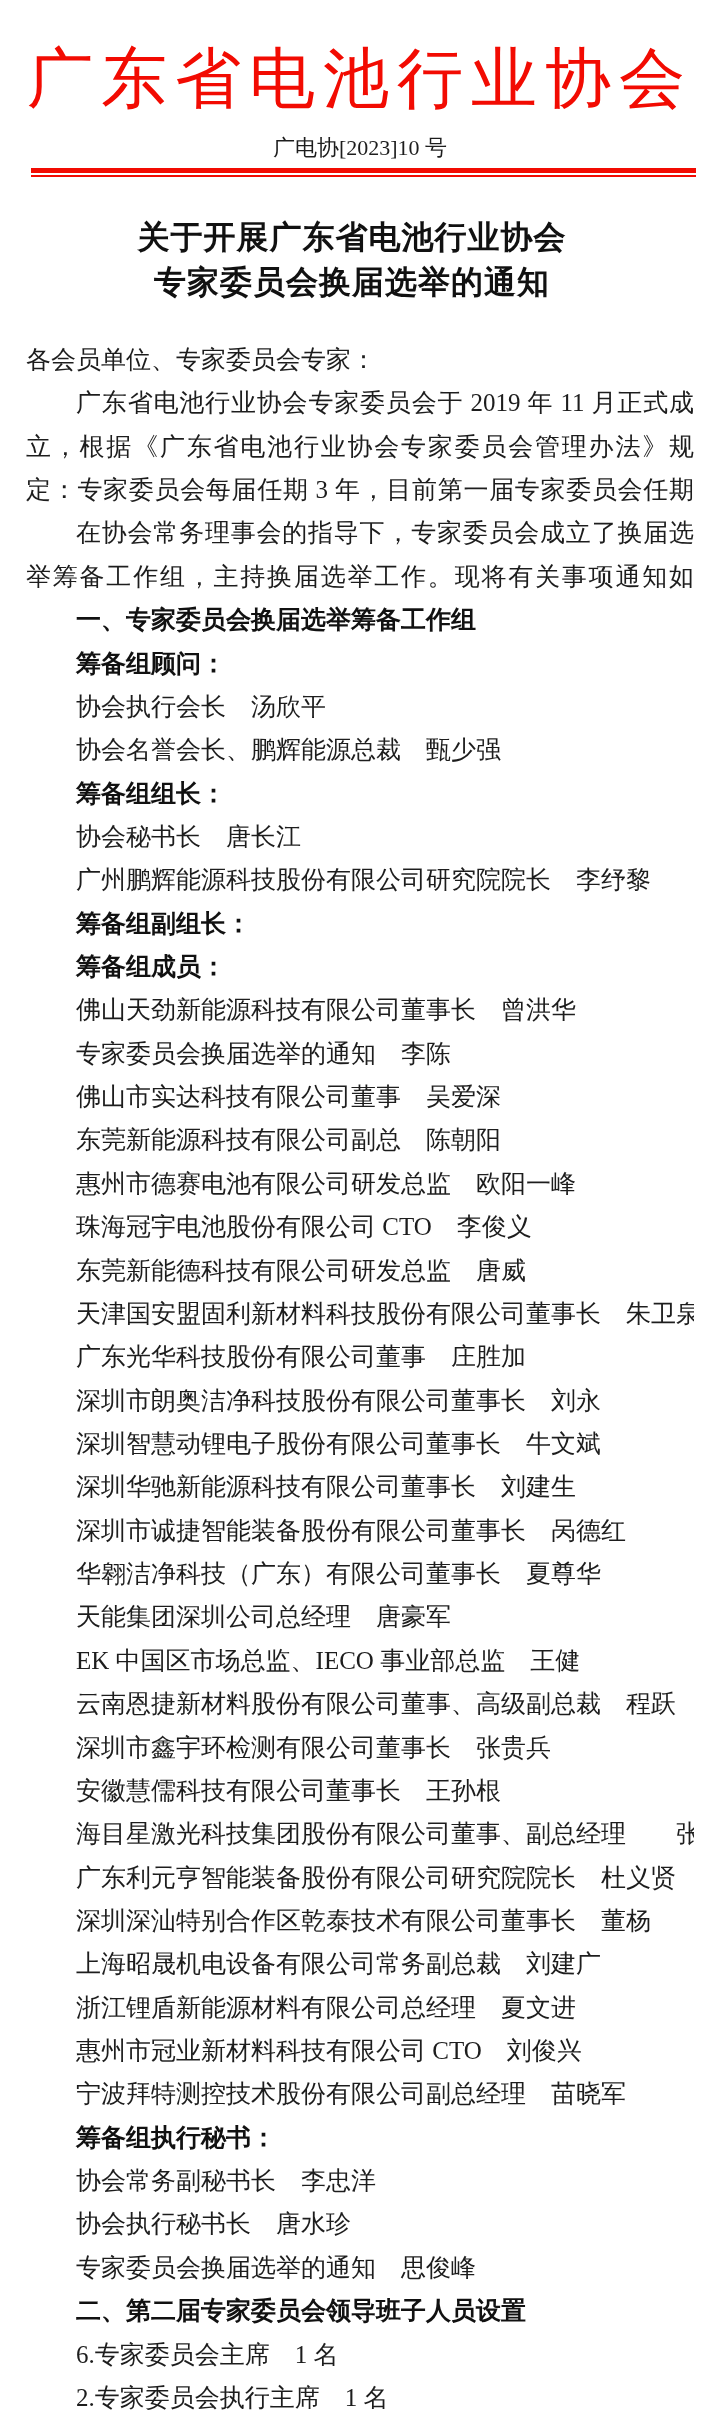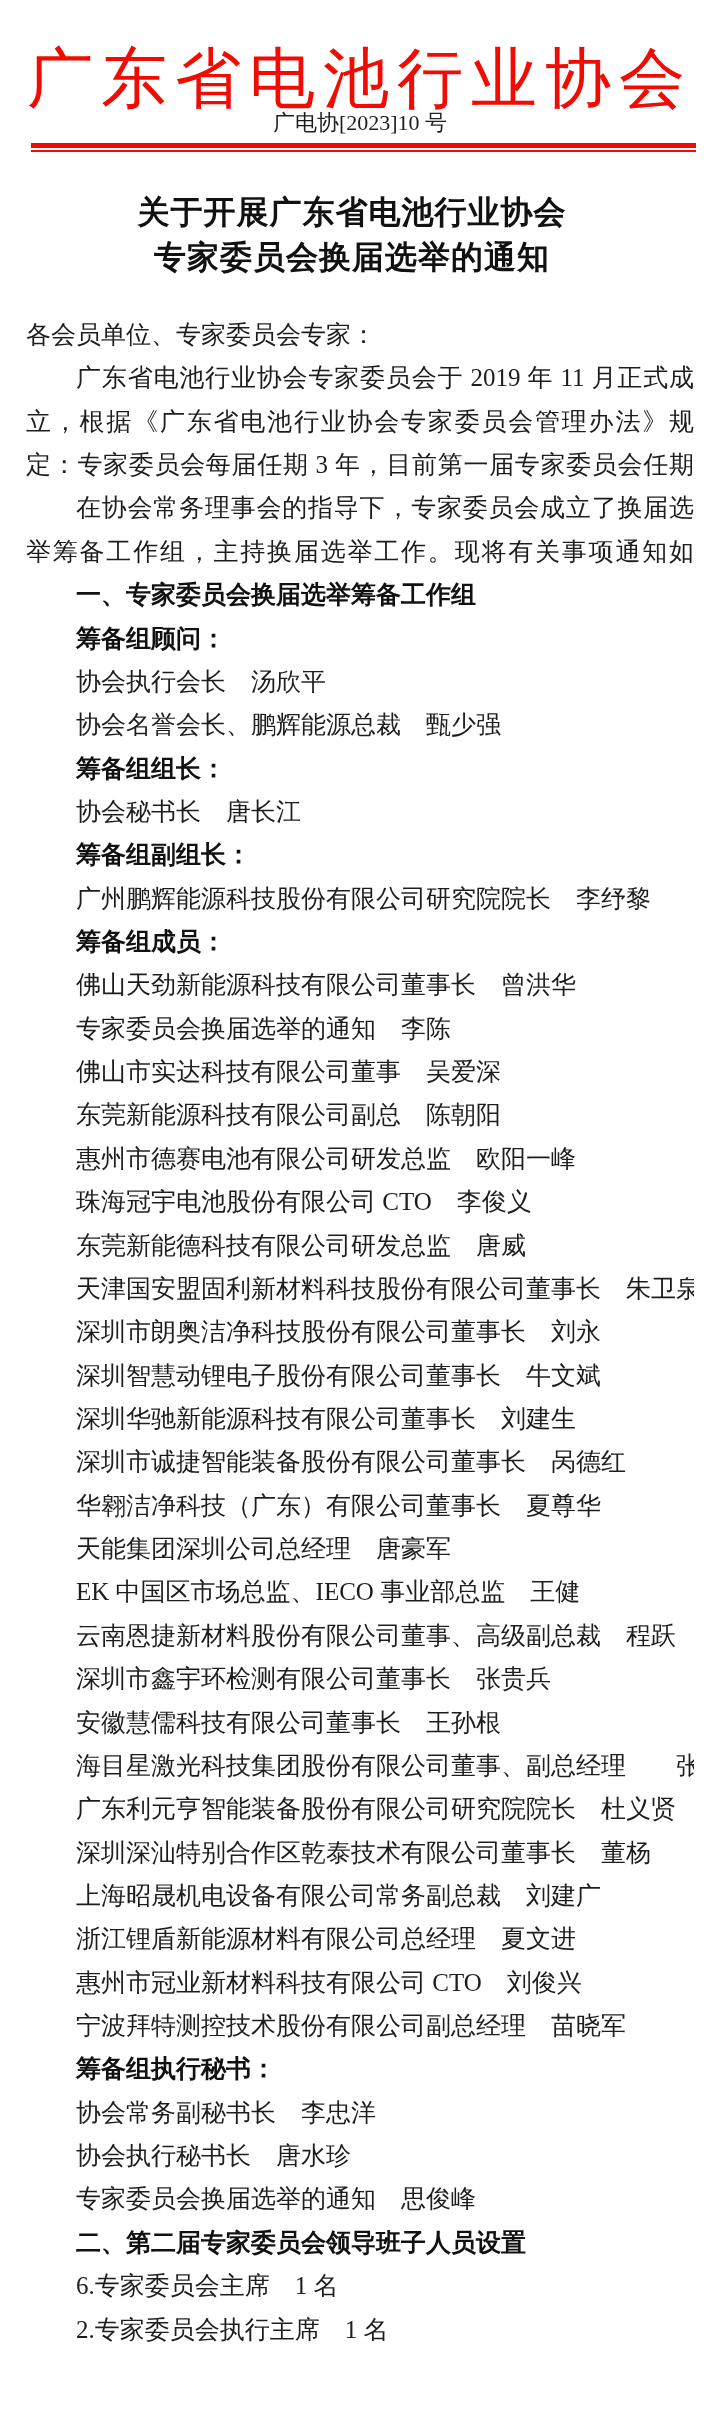--- a/index.html
+++ b/index.html
@@ -17,20 +17,21 @@
     margin: 45px 0 0 0;
     text-align: center;
     font-size: 66px;
     line-height: 67px;
     font-weight: normal;
     letter-spacing: 8px;
     white-space: nowrap;
     font-family: "Liberation Serif", serif;
   }
   .doc-number {
+    margin-top: 25px;
     text-align: center;
     font-size: 22px;
     line-height: 22px;
     color: #1d1d1d;
   }
   .red-rule { margin: 9px 24px 0 31px; }
   .red-rule .thick { height: 5px; }
   .red-rule .thin { height: 2px; margin-top: 2px; }
   
   .notice-title {
@@ -92,31 +93,32 @@
     <div class="line salutation">各会员单位、专家委员会专家：</div>
     <p class="para para-1">广东省电池行业协会专家委员会于 2019 年 11 月正式成立，根据《广东省电池行业协会专家委员会管理办法》规定：专家委员会每届任期 3 年，目前第一届专家委员会任期已届满。</p>
     <p class="para para-2">在协会常务理事会的指导下，专家委员会成立了换届选举筹备工作组，主持换届选举工作。现将有关事项通知如下：</p>
     <div id="sections">
         <div class="line sec-heading">一、专家委员会换届选举筹备工作组</div>
         <div class="line sec-subheading">筹备组顾问：</div>
         <div class="line sec-item">协会执行会长　汤欣平</div>
         <div class="line sec-item">协会名誉会长、鹏辉能源总裁　甄少强</div>
         <div class="line sec-subheading">筹备组组长：</div>
         <div class="line sec-item">协会秘书长　唐长江</div>
+        <div class="line sec-item">广州鹏辉能源科技股份有限公司研究院院长　李纾黎</div>
         <div class="line sec-subheading">筹备组副组长：</div>
-        <div class="line sec-item">广州鹏辉能源科技股份有限公司研究院院长　李纾黎</div>
         <div class="line sec-subheading">筹备组成员：</div>
         <div class="line sec-item">佛山天劲新能源科技有限公司董事长　曾洪华</div>
         <div class="line sec-item">专家委员会换届选举的通知　李陈</div>
         <div class="line sec-item">佛山市实达科技有限公司董事　吴爱深</div>
         <div class="line sec-item">东莞新能源科技有限公司副总　陈朝阳</div>
         <div class="line sec-item">惠州市德赛电池有限公司研发总监　欧阳一峰</div>
         <div class="line sec-item">珠海冠宇电池股份有限公司 CTO　李俊义</div>
         <div class="line sec-item">东莞新能德科技有限公司研发总监　唐威</div>
         <div class="line sec-item">天津国安盟固利新材料科技股份有限公司董事长　朱卫泉</div>
+        <div class="line sec-item">广东光华科技股份有限公司董事　庄胜加</div>
         <div class="line sec-item">深圳市朗奥洁净科技股份有限公司董事长　刘永</div>
         <div class="line sec-item">深圳智慧动锂电子股份有限公司董事长　牛文斌</div>
         <div class="line sec-item">深圳华驰新能源科技有限公司董事长　刘建生</div>
         <div class="line sec-item">深圳市诚捷智能装备股份有限公司董事长　呙德红</div>
         <div class="line sec-item">华翱洁净科技（广东）有限公司董事长　夏尊华</div>
         <div class="line sec-item">天能集团深圳公司总经理　唐豪军</div>
         <div class="line sec-item">EK 中国区市场总监、IECO 事业部总监　王健</div>
         <div class="line sec-item">云南恩捷新材料股份有限公司董事、高级副总裁　程跃</div>
         <div class="line sec-item">深圳市鑫宇环检测有限公司董事长　张贵兵</div>
         <div class="line sec-item">安徽慧儒科技有限公司董事长　王孙根</div>

